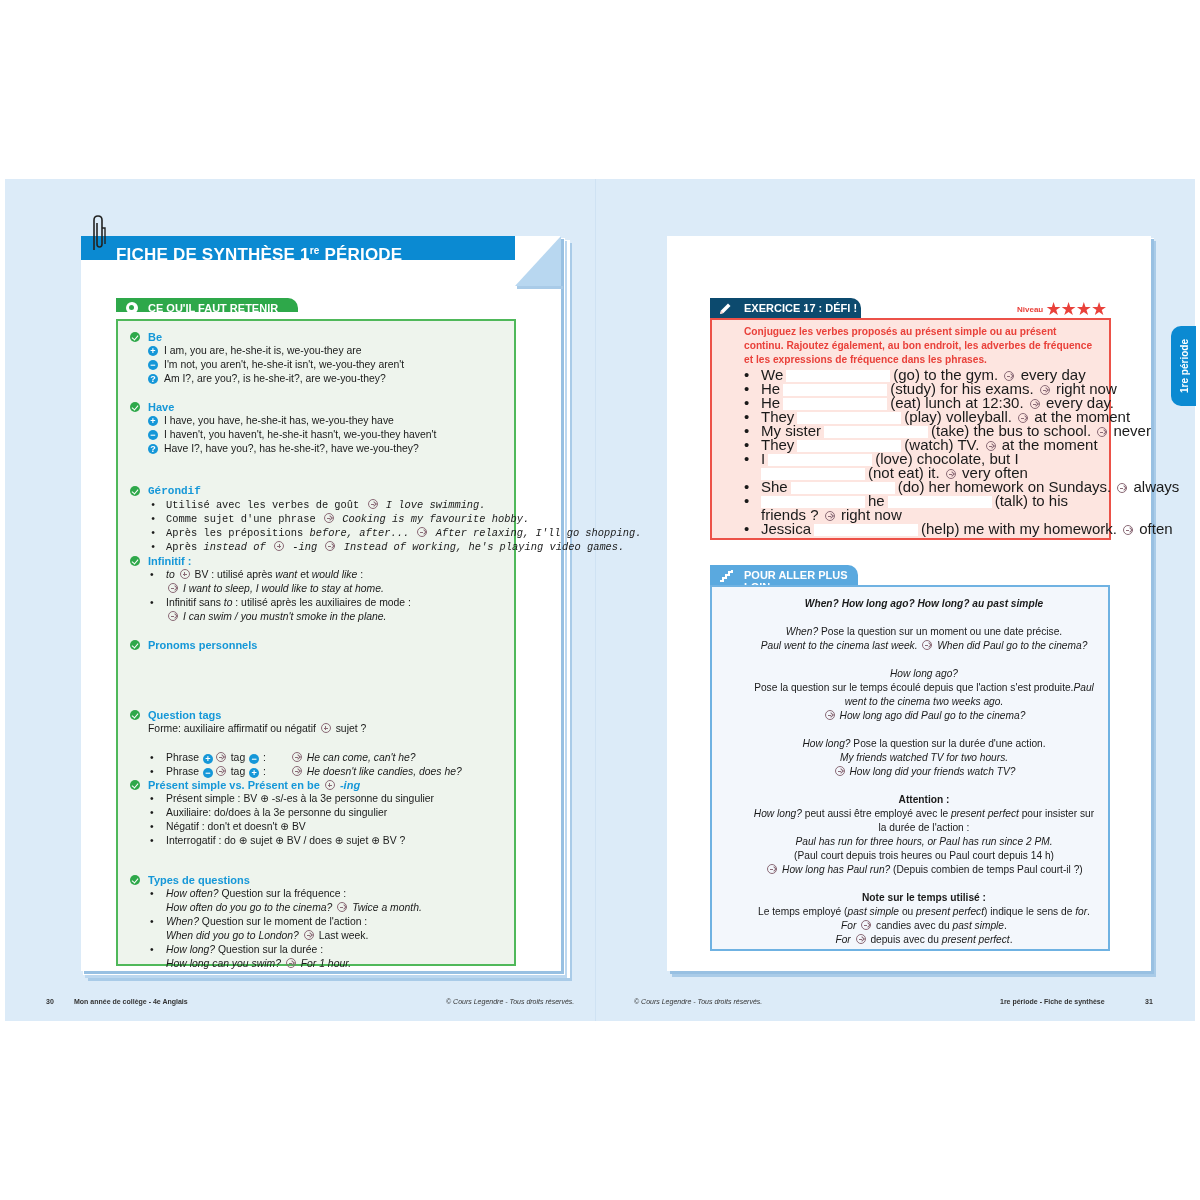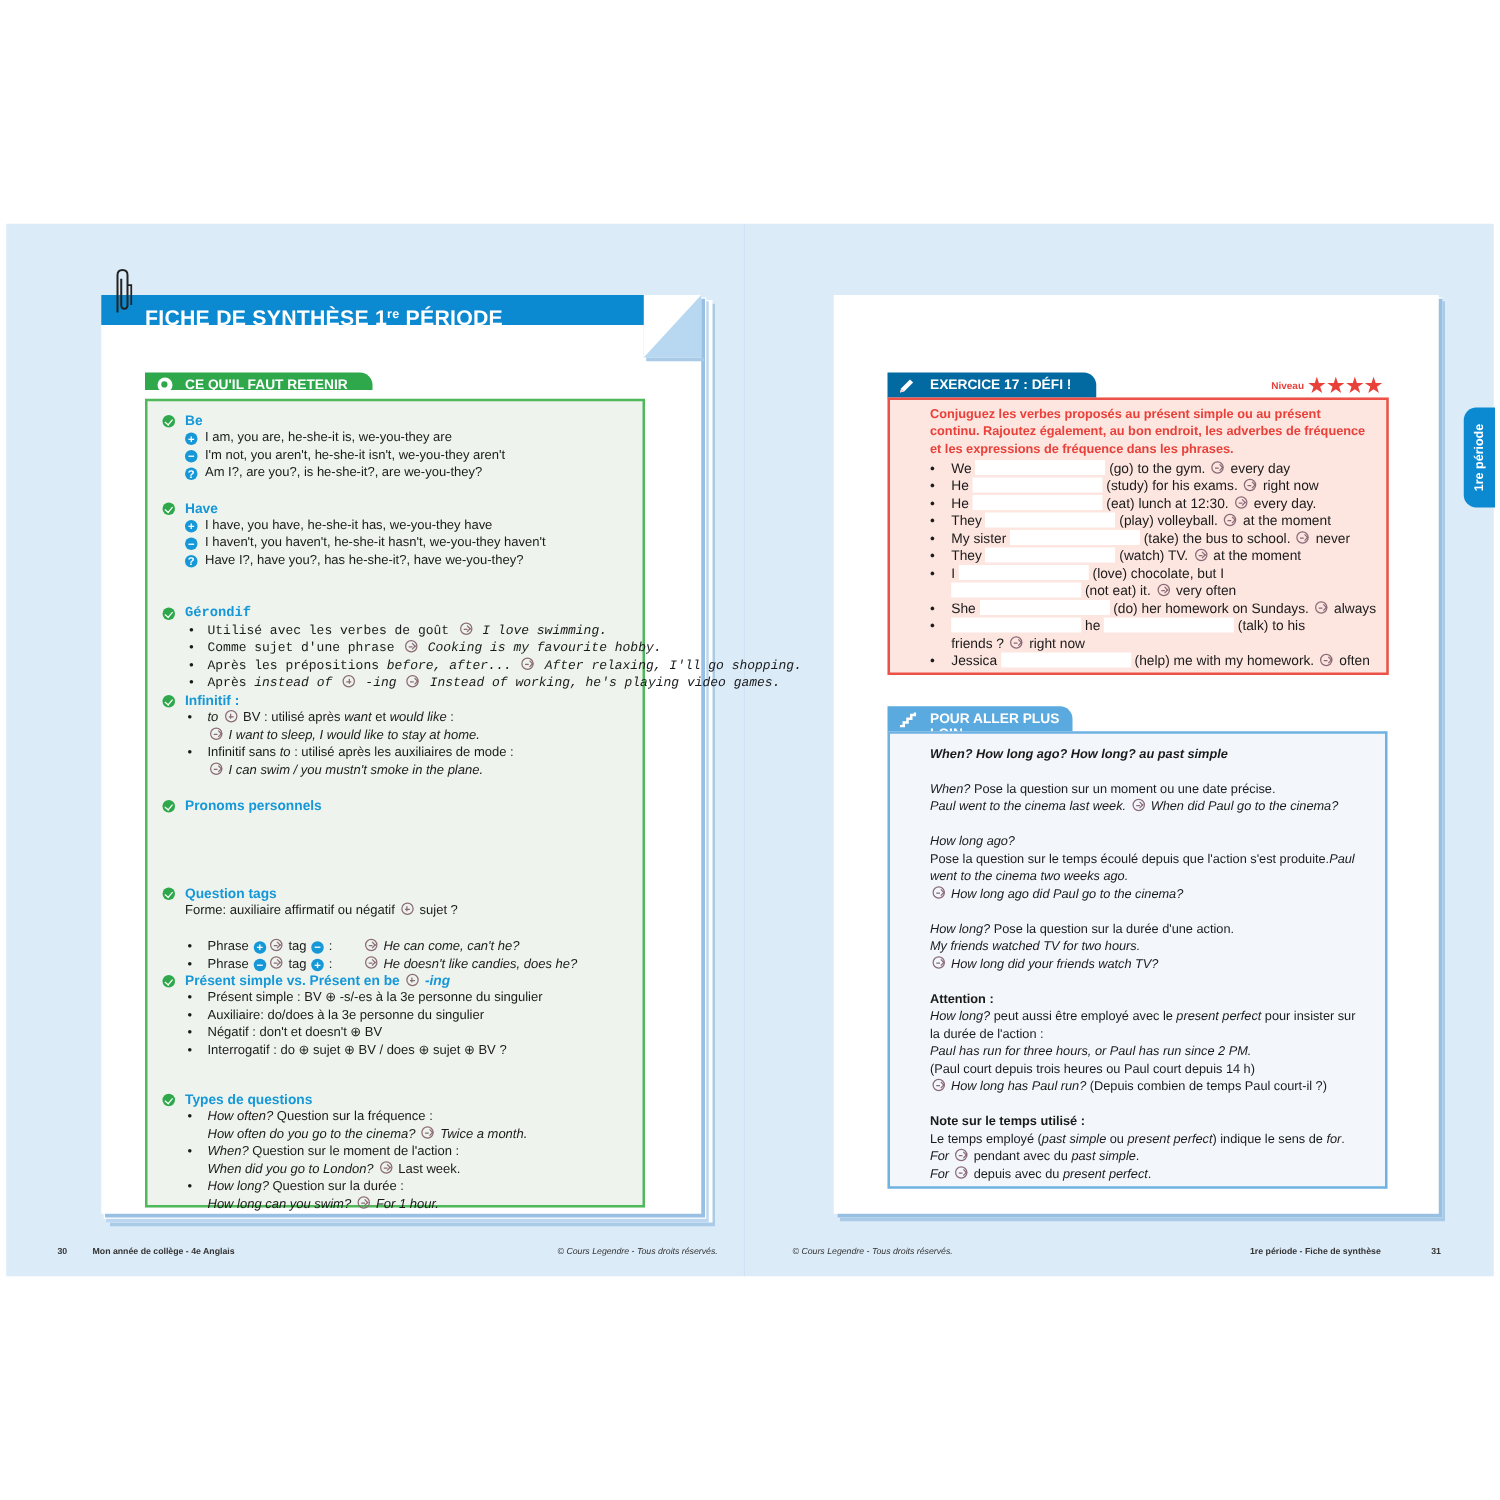--- a/index.html
+++ b/index.html
@@ -52,37 +52,37 @@
 
   .footer { position: absolute; top: 998px; font-size: 7px; font-weight: bold; color: #333; }
 
   
   .sheet-right-back { left: 670px; top: 238px; width: 484px; height: 736px; box-shadow: 2px 3px 0 #a9cbe8; }
   .sheet-right { position: absolute; left: 667px; top: 236px; width: 484px; height: 735px; background: #ffffff; box-shadow: 3px 3px 0 #98c0e2; }
 
   .side-tab { position: absolute; left: 1171px; top: 326px; width: 25px; height: 80px; background: #0b8ad2; border-radius: 10px 0 0 10px; }
   .side-tab-label { position: absolute; left: 50%; top: 50%; transform: translate(-50%, -50%) rotate(-90deg); color: #fff; font-weight: bold; font-size: 10px; white-space: nowrap; }
 
-  .red-tab { position: absolute; left: 710px; top: 298px; width: 167px; height: 21px; background: #0369a1; border-radius: 0 10px 0 0; }
+  .red-tab { position: absolute; left: 710px; top: 298px; width: 151px; height: 21px; background: #0c4a6e; border-radius: 0 10px 0 0; }
   .red-tab-icon { position: absolute; left: 8px; top: 4px; width: 14px; height: 14px; }
   .red-tab-label { position: absolute; left: 34px; top: 4px; color: #fff; font-weight: bold; font-size: 11px; }
   .level { position: absolute; left: 1017px; top: 298px; font-size: 8px; font-weight: bold; color: #e9413a; }
   .level-stars { font-size: 18px; letter-spacing: -1px; vertical-align: -3px; }
   .red-box { position: absolute; left: 710px; top: 318px; width: 401px; height: 222px; background: #fde5e0; border: 2px solid #ec5148; }
   .red-intro { position: absolute; left: 744px; top: 325px; width: 350px; color: #e9413a; font-weight: bold; font-size: 10.2px; line-height: 14px; }
-  .ex-list { position: absolute; left: 744px; top: 368px; width: 360px; font-size: 11px; line-height: 14px; }
+  .ex-list { position: absolute; left: 744px; top: 368px; width: 360px; font-size: 15px; line-height: 14px; }
   .ex-row { position: relative; padding-left: 17px; white-space: nowrap; height: 14px; }
   .ex-row.bul2::before { content: "•"; position: absolute; left: 0; top: 0; }
   .blank { display: inline-block; height: 12px; background: #ffffff; vertical-align: -2px; margin: 0 3px; }
 
   .blue-tab { position: absolute; left: 710px; top: 565px; width: 148px; height: 21px; background: #5aa9df; border-radius: 0 10px 0 0; }
   .blue-tab-icon { position: absolute; left: 9px; top: 4px; width: 14px; height: 13px; }
   .blue-tab-label { position: absolute; left: 34px; top: 4px; color: #fff; font-weight: bold; font-size: 11px; }
   .blue-box { position: absolute; left: 710px; top: 585px; width: 400px; height: 366px; background: #f3f7fc; border: 2px solid #6fb2e2; }
-  .blue-text { position: absolute; left: 744px; top: 597px; width: 360px; font-size: 10.2px; line-height: 14px; }
+  .blue-text { position: absolute; left: 744px; top: 597px; width: 360px; font-size: 10.2px; line-height: 14px; text-align: center; }
   .blue-text .gap { height: 14px; }
   .bold { font-weight: bold; }
 </style>
 </head>
 <body>
 
 <div class="spread"></div>
 <div class="spine"></div>
 
 <div class="sheet-back sheet-left-back2"></div>
@@ -234,19 +234,19 @@
   <div class="gap"></div>
   <div class="bold">Attention :</div>
   <div><i>How long?</i><span> peut aussi être employé avec le </span><i>present perfect</i><span> pour insister sur</span></div>
   <div>la durée de l'action :</div>
   <div><i>Paul has run for three hours, or Paul has run since 2 PM.</i></div>
   <div>(Paul court depuis trois heures ou Paul court depuis 14 h)</div>
   <div><span class="arr"></span> <i>How long has Paul run?</i><span> (Depuis combien de temps Paul court-il ?)</span></div>
   <div class="gap"></div>
   <div class="bold">Note sur le temps utilisé :</div>
   <div><span>Le temps employé (</span><i>past simple</i><span> ou </span><i>present perfect</i><span>) indique le sens de </span><i>for</i><span>.</span></div>
-  <div><i>For</i> <span class="arr"></span><span> pendant avec du </span><i>past simple</i>.</div>
+  <div><i>For</i> <span class="arr"></span><span> candies avec du </span><i>past simple</i>.</div>
   <div><i>For</i> <span class="arr"></span><span> depuis avec du </span><i>present perfect</i>.</div>
 </div>
 
 <div class="footer" style="left:634px;font-style:italic;font-weight:normal;">© Cours Legendre - Tous droits réservés.</div>
 <div class="footer" style="left:1000px;">1re période - Fiche de synthèse</div>
 <div class="footer" style="left:1145px;">31</div>
 
 </body></html>

